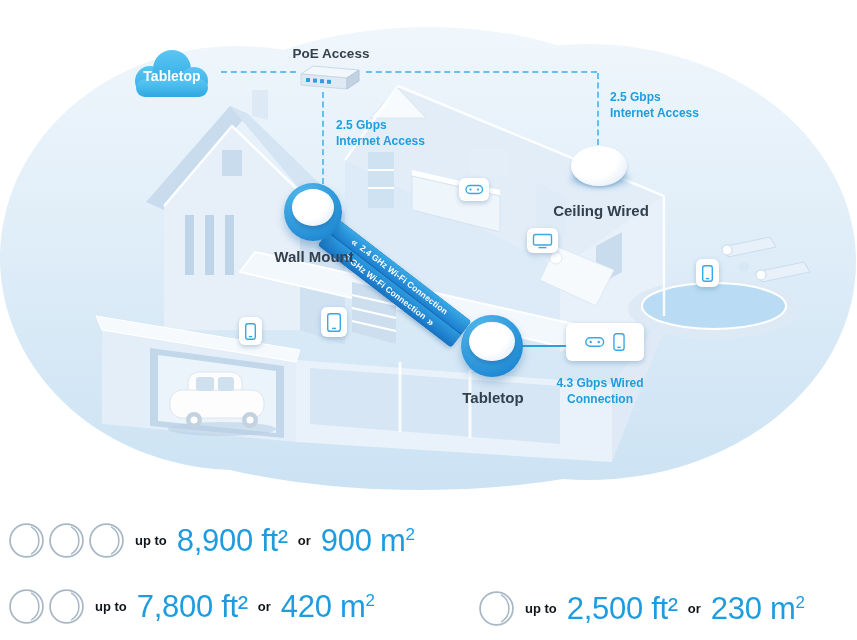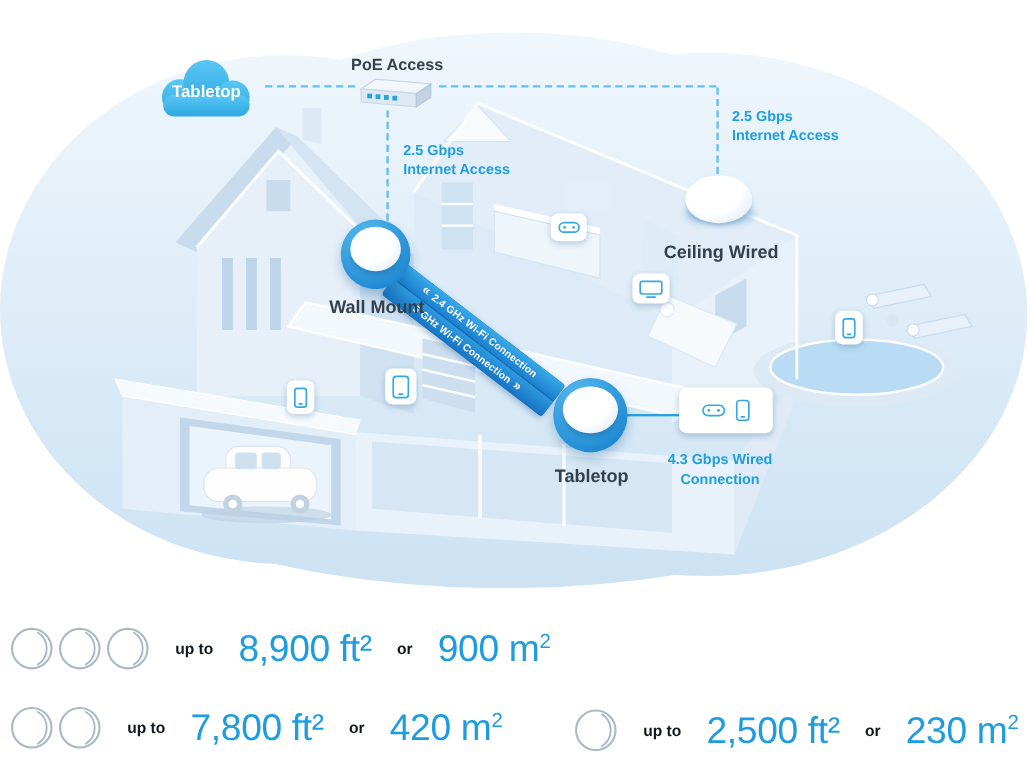--- a/index.html
+++ b/index.html
@@ -52,21 +52,21 @@
   .banner .bar.b2{margin-top:1px;background:linear-gradient(180deg,#2e9ade,#1773c4)}
   .banner .chev{font-size:11px;line-height:1}
 
   
   .badge{position:absolute;background:#fff;border-radius:6px;z-index:3;
     box-shadow:0 2px 5px rgba(90,130,170,.40);
     display:flex;align-items:center;justify-content:center;gap:6px}
   .badge svg{display:block}
 
   
-  .cov-row{position:absolute;display:flex;align-items:center;gap:19px;z-index:5}
+  .cov-row{position:absolute;display:flex;align-items:center;gap:8px;z-index:5}
   .cov-units{display:flex;align-items:center;gap:3px}
   .unit{display:inline-flex}
   .cov-small{font-size:13px;font-weight:700;color:#10171d;padding:0 2px;white-space:nowrap}
   .cov-big{font-size:31px;font-weight:400;color:#1e9ce0;letter-spacing:-.3px;white-space:nowrap}
   .cov-big sup{font-size:17px;font-weight:400}
 </style>
 </head>
 <body>
 
 <div class="canvas">

